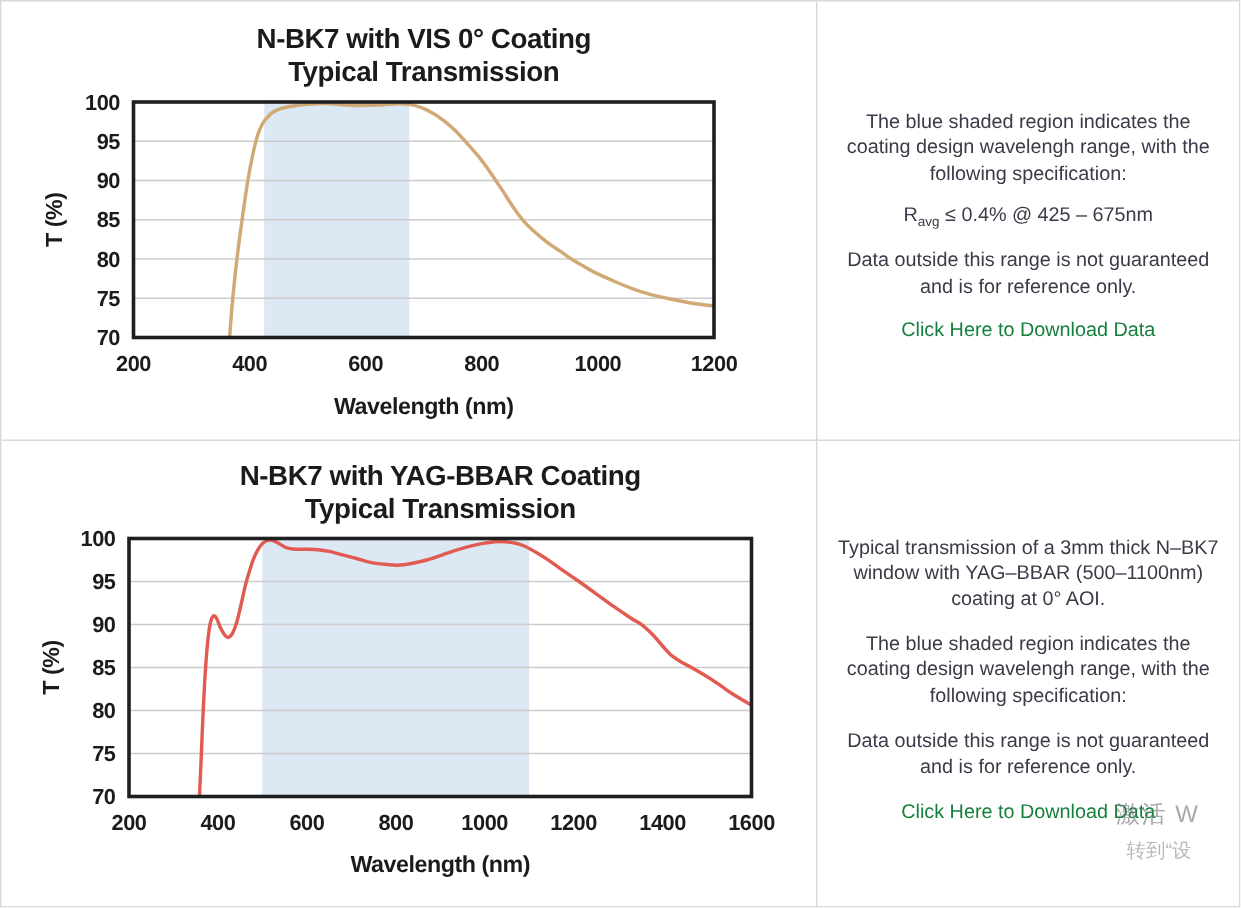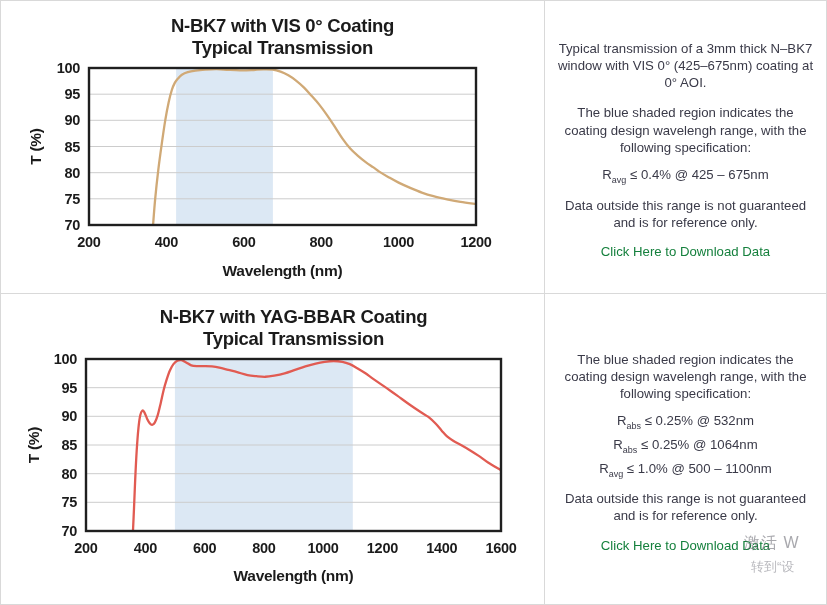--- a/index.html
+++ b/index.html
@@ -59,21 +59,20 @@
           <text x="79" y="202.8" text-anchor="end" class="ct-tick">75</text>
           <text x="79" y="176.7" text-anchor="end" class="ct-tick">80</text>
           <text x="79" y="150.5" text-anchor="end" class="ct-tick">85</text>
           <text x="79" y="124.3" text-anchor="end" class="ct-tick">90</text>
           <text x="79" y="98.2" text-anchor="end" class="ct-tick">95</text>
           <text x="79" y="72.0" text-anchor="end" class="ct-tick">100</text>
           <text x="281.5" y="275" text-anchor="middle" class="ct-axis">Wavelength (nm)</text>
           <text transform="translate(40,145.5) rotate(-90)" text-anchor="middle" class="ct-axis">T (%)</text>
         </svg></div>
     <div class="text-cell">
-      <p>Typical transmission of a 3mm thick N–BK7 window with VIS 0° (425–675nm) coating at 0° AOI.</p>
       <p>The blue shaded region indicates the coating design wavelengh range, with the following specification:</p>
       <div class="specs">
         <div class="spec"><span>R</span><sub>avg</sub><span> ≤ 0.4% @ 425 – 675nm</span></div>
       </div>
       <p>Data outside this range is not guaranteed and is for reference only.</p>
       <a class="dl" href="#">Click Here to Download Data</a>
     </div>
   </div>
 
   <div class="row row-bottom">
@@ -103,26 +102,22 @@
           <text x="76" y="215.3" text-anchor="end" class="ct-tick">75</text>
           <text x="76" y="186.7" text-anchor="end" class="ct-tick">80</text>
           <text x="76" y="158.0" text-anchor="end" class="ct-tick">85</text>
           <text x="76" y="129.3" text-anchor="end" class="ct-tick">90</text>
           <text x="76" y="100.7" text-anchor="end" class="ct-tick">95</text>
           <text x="76" y="72.0" text-anchor="end" class="ct-tick">100</text>
           <text x="292.5" y="289" text-anchor="middle" class="ct-axis">Wavelength (nm)</text>
           <text transform="translate(38,153) rotate(-90)" text-anchor="middle" class="ct-axis">T (%)</text>
         </svg></div>
     <div class="text-cell">
+      <p>Typical transmission of a 3mm thick N–BK7 window with YAG–BBAR (500–1100nm) coating at 0° AOI.</p>
       <p>The blue shaded region indicates the coating design wavelengh range, with the following specification:</p>
-      <div class="specs">
-        <div class="spec"><span>R</span><sub>abs</sub><span> ≤ 0.25% @ 532nm</span></div>
-        <div class="spec"><span>R</span><sub>abs</sub><span> ≤ 0.25% @ 1064nm</span></div>
-        <div class="spec"><span>R</span><sub>avg</sub><span> ≤ 1.0% @ 500 – 1100nm</span></div>
-      </div>
       <p>Data outside this range is not guaranteed and is for reference only.</p>
       <a class="dl" href="#">Click Here to Download Data</a>
     </div>
   </div>
 
   <div class="watermark">
     <div class="wm1">激活 W</div>
     <div class="wm2">转到“设</div>
   </div>
 

